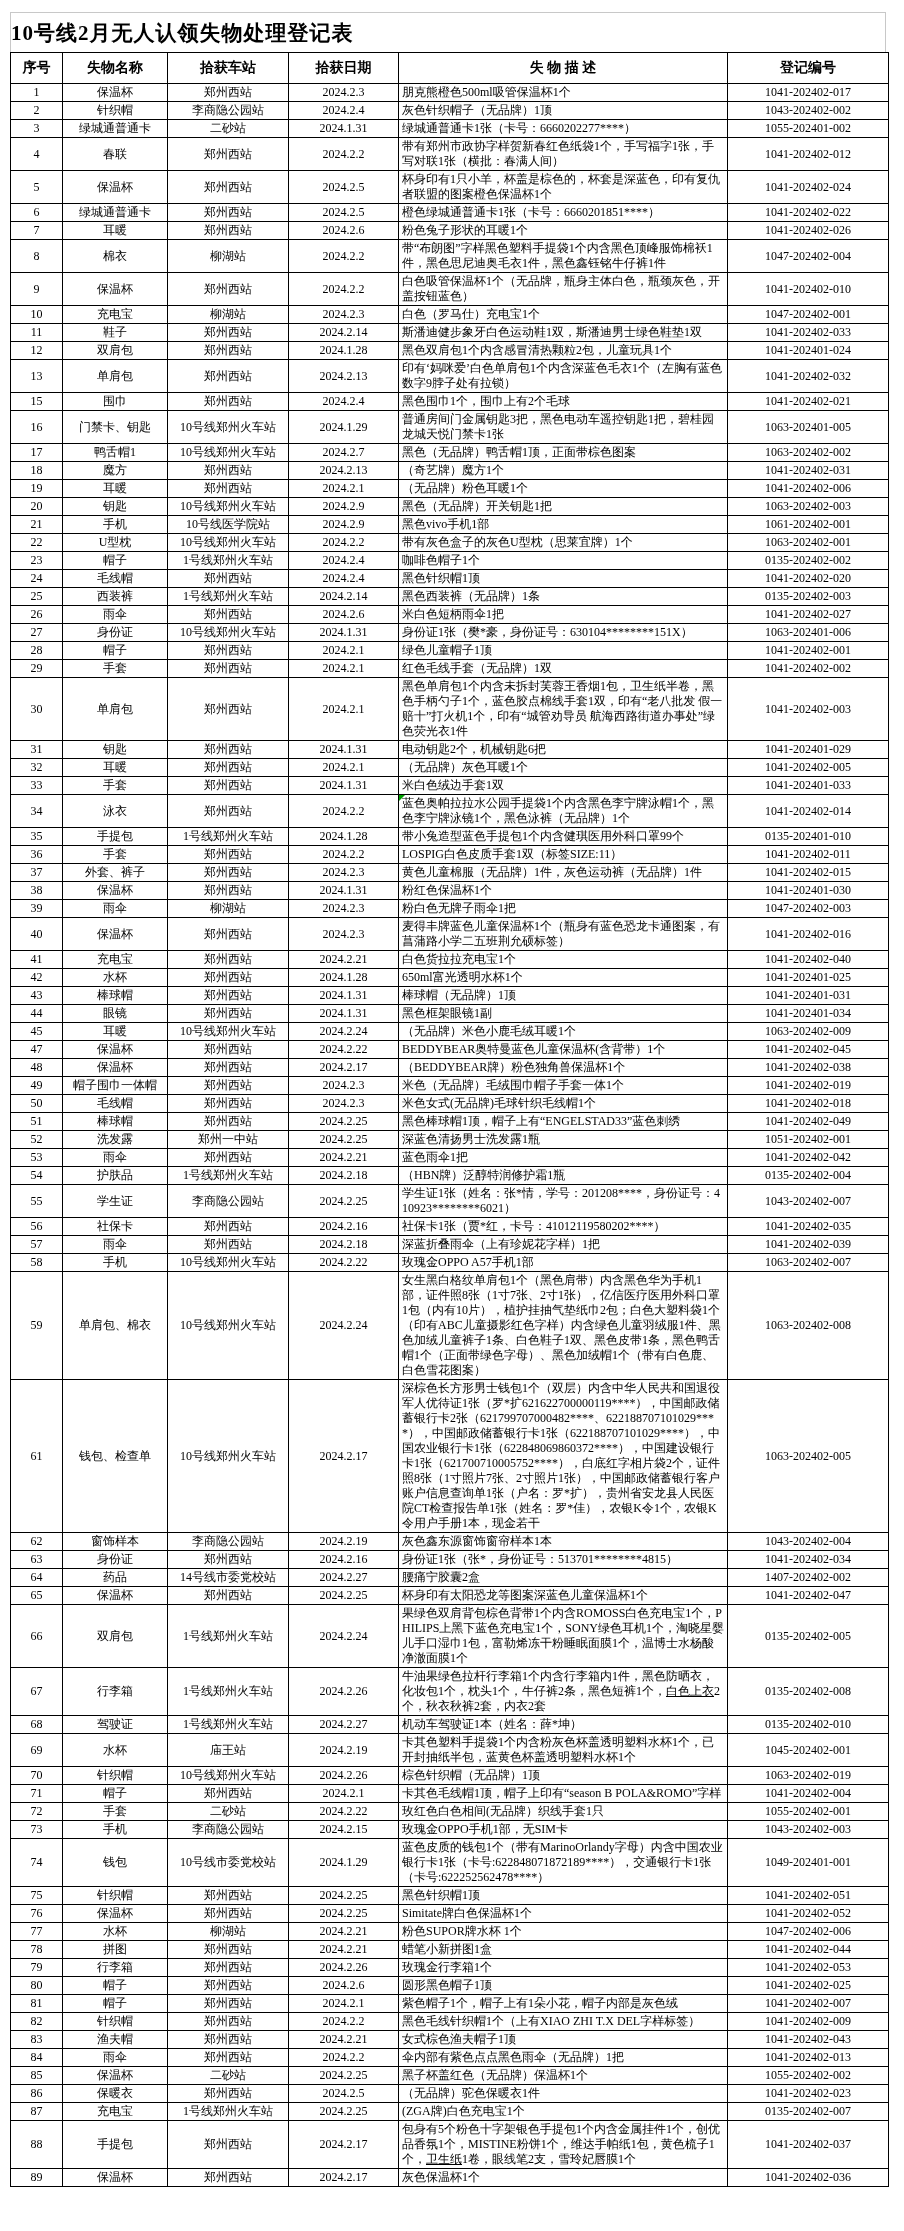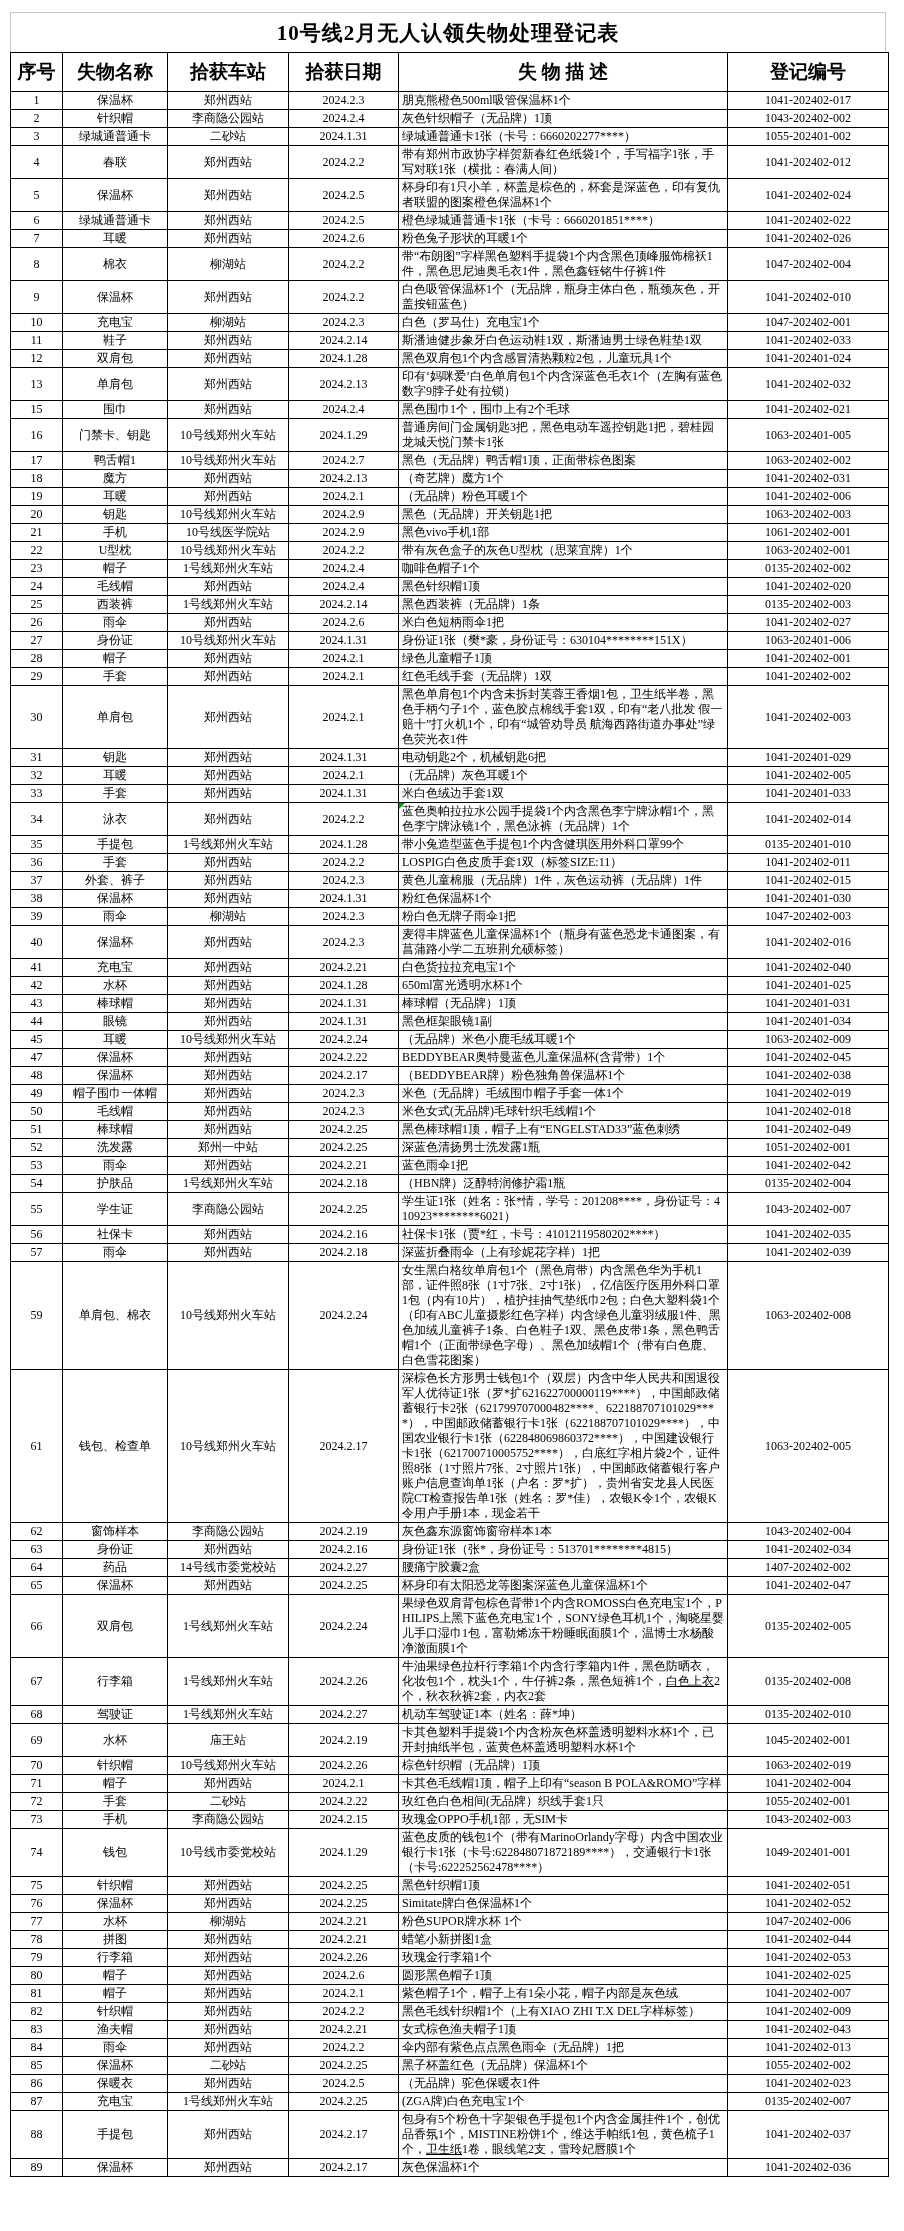--- a/index.html
+++ b/index.html
@@ -1,27 +1,27 @@
 <!DOCTYPE html>
 <html><head>
 <meta charset="utf-8">
 <style>
   html,body{margin:0;padding:0;background:#ffffff;}
   body{width:904px;font-family:"Liberation Serif","DejaVu Serif",serif;color:#000;}
   .sheet{padding:12px 16px 14px 10px;}
   .title-cell{
     width:876px;box-sizing:border-box;
     border:1px solid #c8c8c8;border-bottom:none;
-    text-align:center;font-size:21px;font-weight:bold;
+    text-align:left;font-size:21px;font-weight:bold;
     padding:6px 0 5px 0;letter-spacing:1px;
   }
   table{border-collapse:collapse;table-layout:fixed;width:878px;}
   col.w-no{width:52px}col.w-name{width:105px}col.w-station{width:121px}
   col.w-date{width:110px}col.w-desc{width:329px}col.w-reg{width:161px}
-  th{border:1px solid #000;font-size:19px;font-weight:bold;padding:6px 2px;text-align:center;}
+  th{border:1px solid #000;font-size:14px;font-weight:bold;padding:6px 2px;text-align:center;}
   td{border:1px solid #000;font-size:12px;line-height:15px;padding:1px 2px;text-align:center;vertical-align:middle;word-break:break-all;}
   td.c-desc{text-align:left;position:relative;padding-left:3px;}
   td.c-no,td.c-date,td.c-reg{font-family:"Liberation Serif","DejaVu Serif",serif;}
   .note-marker{position:absolute;left:0;top:0;width:0;height:0;
     border-top:6px solid #00a000;border-right:6px solid transparent;}
   u{text-decoration:underline;}
 </style>
 </head>
 <body>
 
@@ -481,20 +481,28 @@
         </tr>
         <tr>
           <td class="c-no">57</td>
           <td class="c-name">雨伞</td>
           <td class="c-station">郑州西站</td>
           <td class="c-date">2024.2.18</td>
           <td class="c-desc">深蓝折叠雨伞（上有珍妮花字样）1把</td>
           <td class="c-reg">1041-202402-039</td>
         </tr>
         <tr>
+          <td class="c-no">58</td>
+          <td class="c-name">手机</td>
+          <td class="c-station">10号线郑州火车站</td>
+          <td class="c-date">2024.2.22</td>
+          <td class="c-desc">玫瑰金OPPO A57手机1部</td>
+          <td class="c-reg">1063-202402-007</td>
+        </tr>
+        <tr>
           <td class="c-no">59</td>
           <td class="c-name">单肩包、棉衣</td>
           <td class="c-station">10号线郑州火车站</td>
           <td class="c-date">2024.2.24</td>
           <td class="c-desc">女生黑白格纹单肩包1个（黑色肩带）内含黑色华为手机1部，证件照8张（1寸7张、2寸1张），亿信医疗医用外科口罩1包（内有10片），植护挂抽气垫纸巾2包；白色大塑料袋1个（印有ABC儿童摄影红色字样）内含绿色儿童羽绒服1件、黑色加绒儿童裤子1条、白色鞋子1双、黑色皮带1条，黑色鸭舌帽1个（正面带绿色字母）、黑色加绒帽1个（带有白色鹿、白色雪花图案）</td>
           <td class="c-reg">1063-202402-008</td>
         </tr>
         <tr>
           <td class="c-no">61</td>
           <td class="c-name">钱包、检查单</td>

